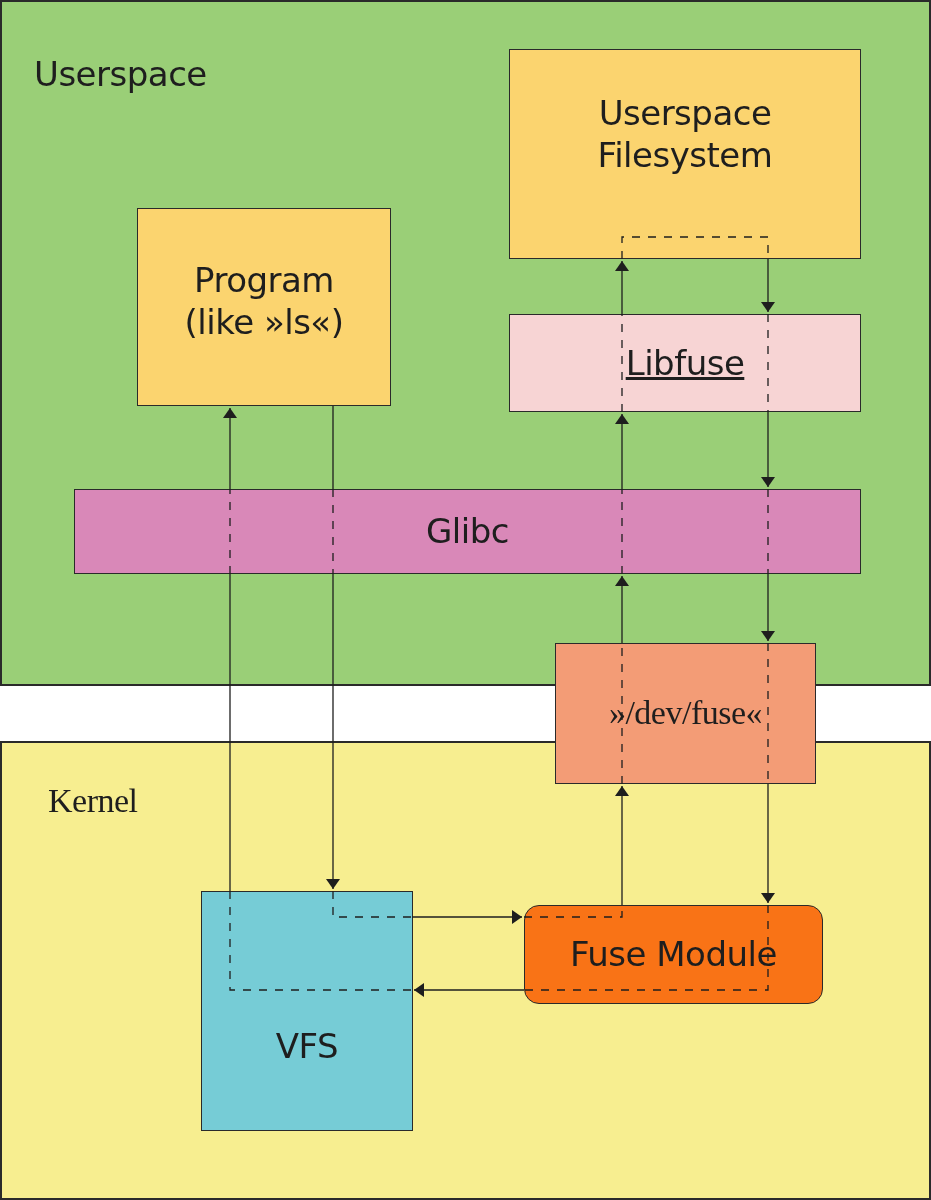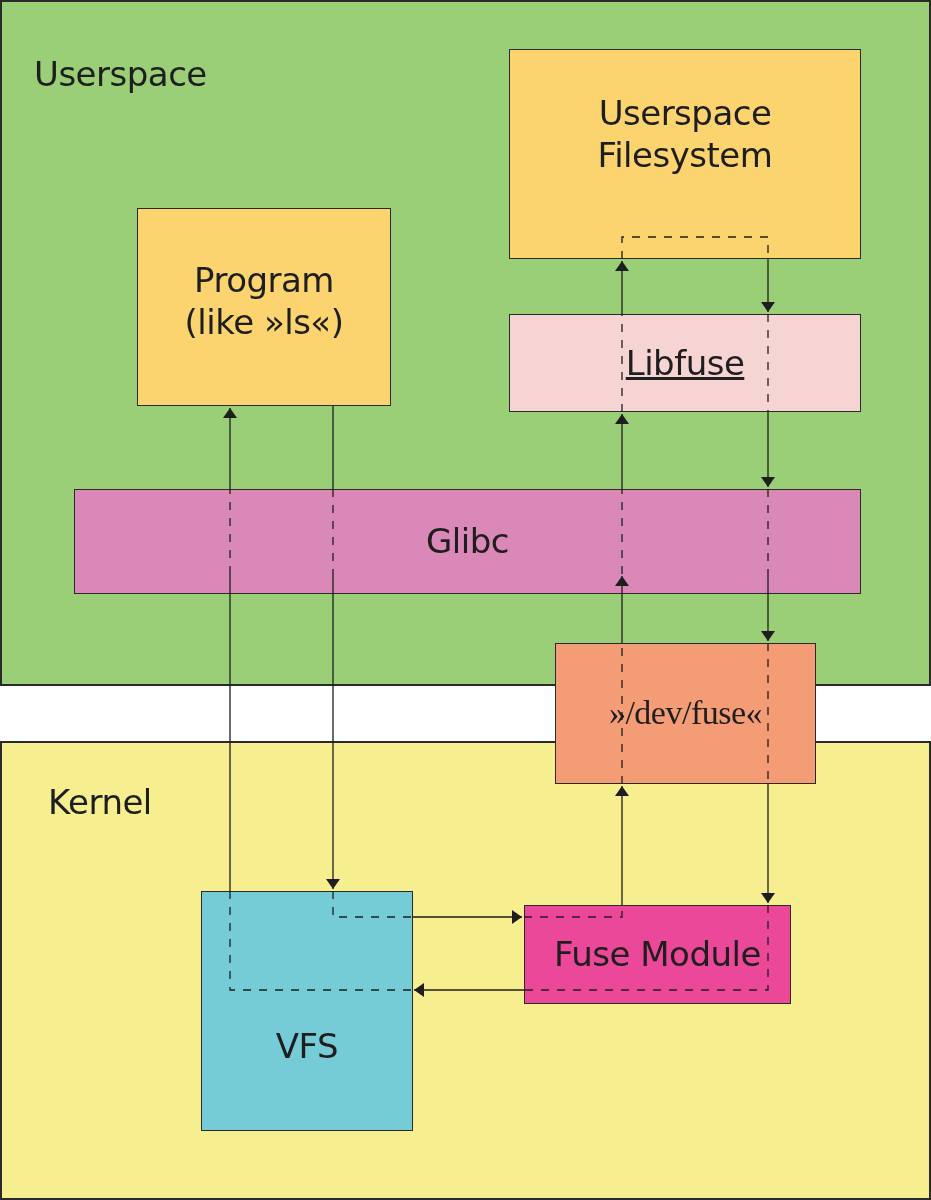--- a/index.html
+++ b/index.html
@@ -13,49 +13,49 @@
   svg.overlay { position: absolute; left: 0; top: 0; pointer-events: none; }
   .lbl { white-space: pre-line; }
 </style>
 </head>
 <body>
 
 <div class="region" style="left:0;top:0;width:931px;height:686px;background:#9ACF77;"></div>
 <div class="region" style="left:0;top:741px;width:931px;height:459px;background:#F7EE90;"></div>
 
 <div class="region-label" style="left:34px;top:54px;">Userspace</div>
-<div class="region-label" style="left:48px;top:782px;">Kernel</div>
+<div class="region-label" style="left:48px;top:782px;font-family:Liberation Serif, serif;">Kernel</div>
 
 <div class="box" style="left:509px;top:49px;width:352px;height:210px;background:#FBD46F;padding-bottom:40px;">
   <span class="lbl">Userspace
 Filesystem</span>
 </div>
 
 <div class="box" style="left:137px;top:208px;width:254px;height:198px;background:#FBD46F;padding-bottom:12px;">
   <span class="lbl">Program
 (like »ls«)</span>
 </div>
 
 <div class="box" style="left:509px;top:314px;width:352px;height:98px;background:#F7D4D4;text-decoration:underline;">
   <span style="margin-left:0px;">Libfuse</span>
 </div>
 
-<div class="box" style="left:74px;top:489px;width:787px;height:105px;background:#D988B8;">
+<div class="box" style="left:74px;top:489px;width:787px;height:85px;background:#D988B8;">
   <span>Glibc</span>
 </div>
 
 <div class="box" style="left:555px;top:643px;width:261px;height:141px;background:#F39C76;font-family:Liberation Serif, serif;">
   <span>»/dev/fuse«</span>
 </div>
 
 <div class="box" style="left:201px;top:891px;width:212px;height:240px;background:#76CCD6;padding-top:70px;">
   <span>VFS</span>
 </div>
 
-<div class="box" style="left:524px;top:905px;width:267px;height:99px;background:#ec4899;">
+<div class="box" style="left:524px;top:905px;width:299px;height:99px;background:#f97316;border-radius:15px;">
   <span>Fuse Module</span>
 </div>
 
 <svg class="overlay" width="931" height="1200">
   <defs>
     <marker id="ah" viewBox="0 0 10 20" refX="10" refY="10" markerWidth="10" markerHeight="20" markerUnits="userSpaceOnUse" orient="auto">
       <path d="M0,3 L10,10 L0,17 Z" fill="#1e1e1e"></path>
     </marker>
   </defs>
   <g stroke="#1e1e1e" stroke-width="1.3" fill="none">

